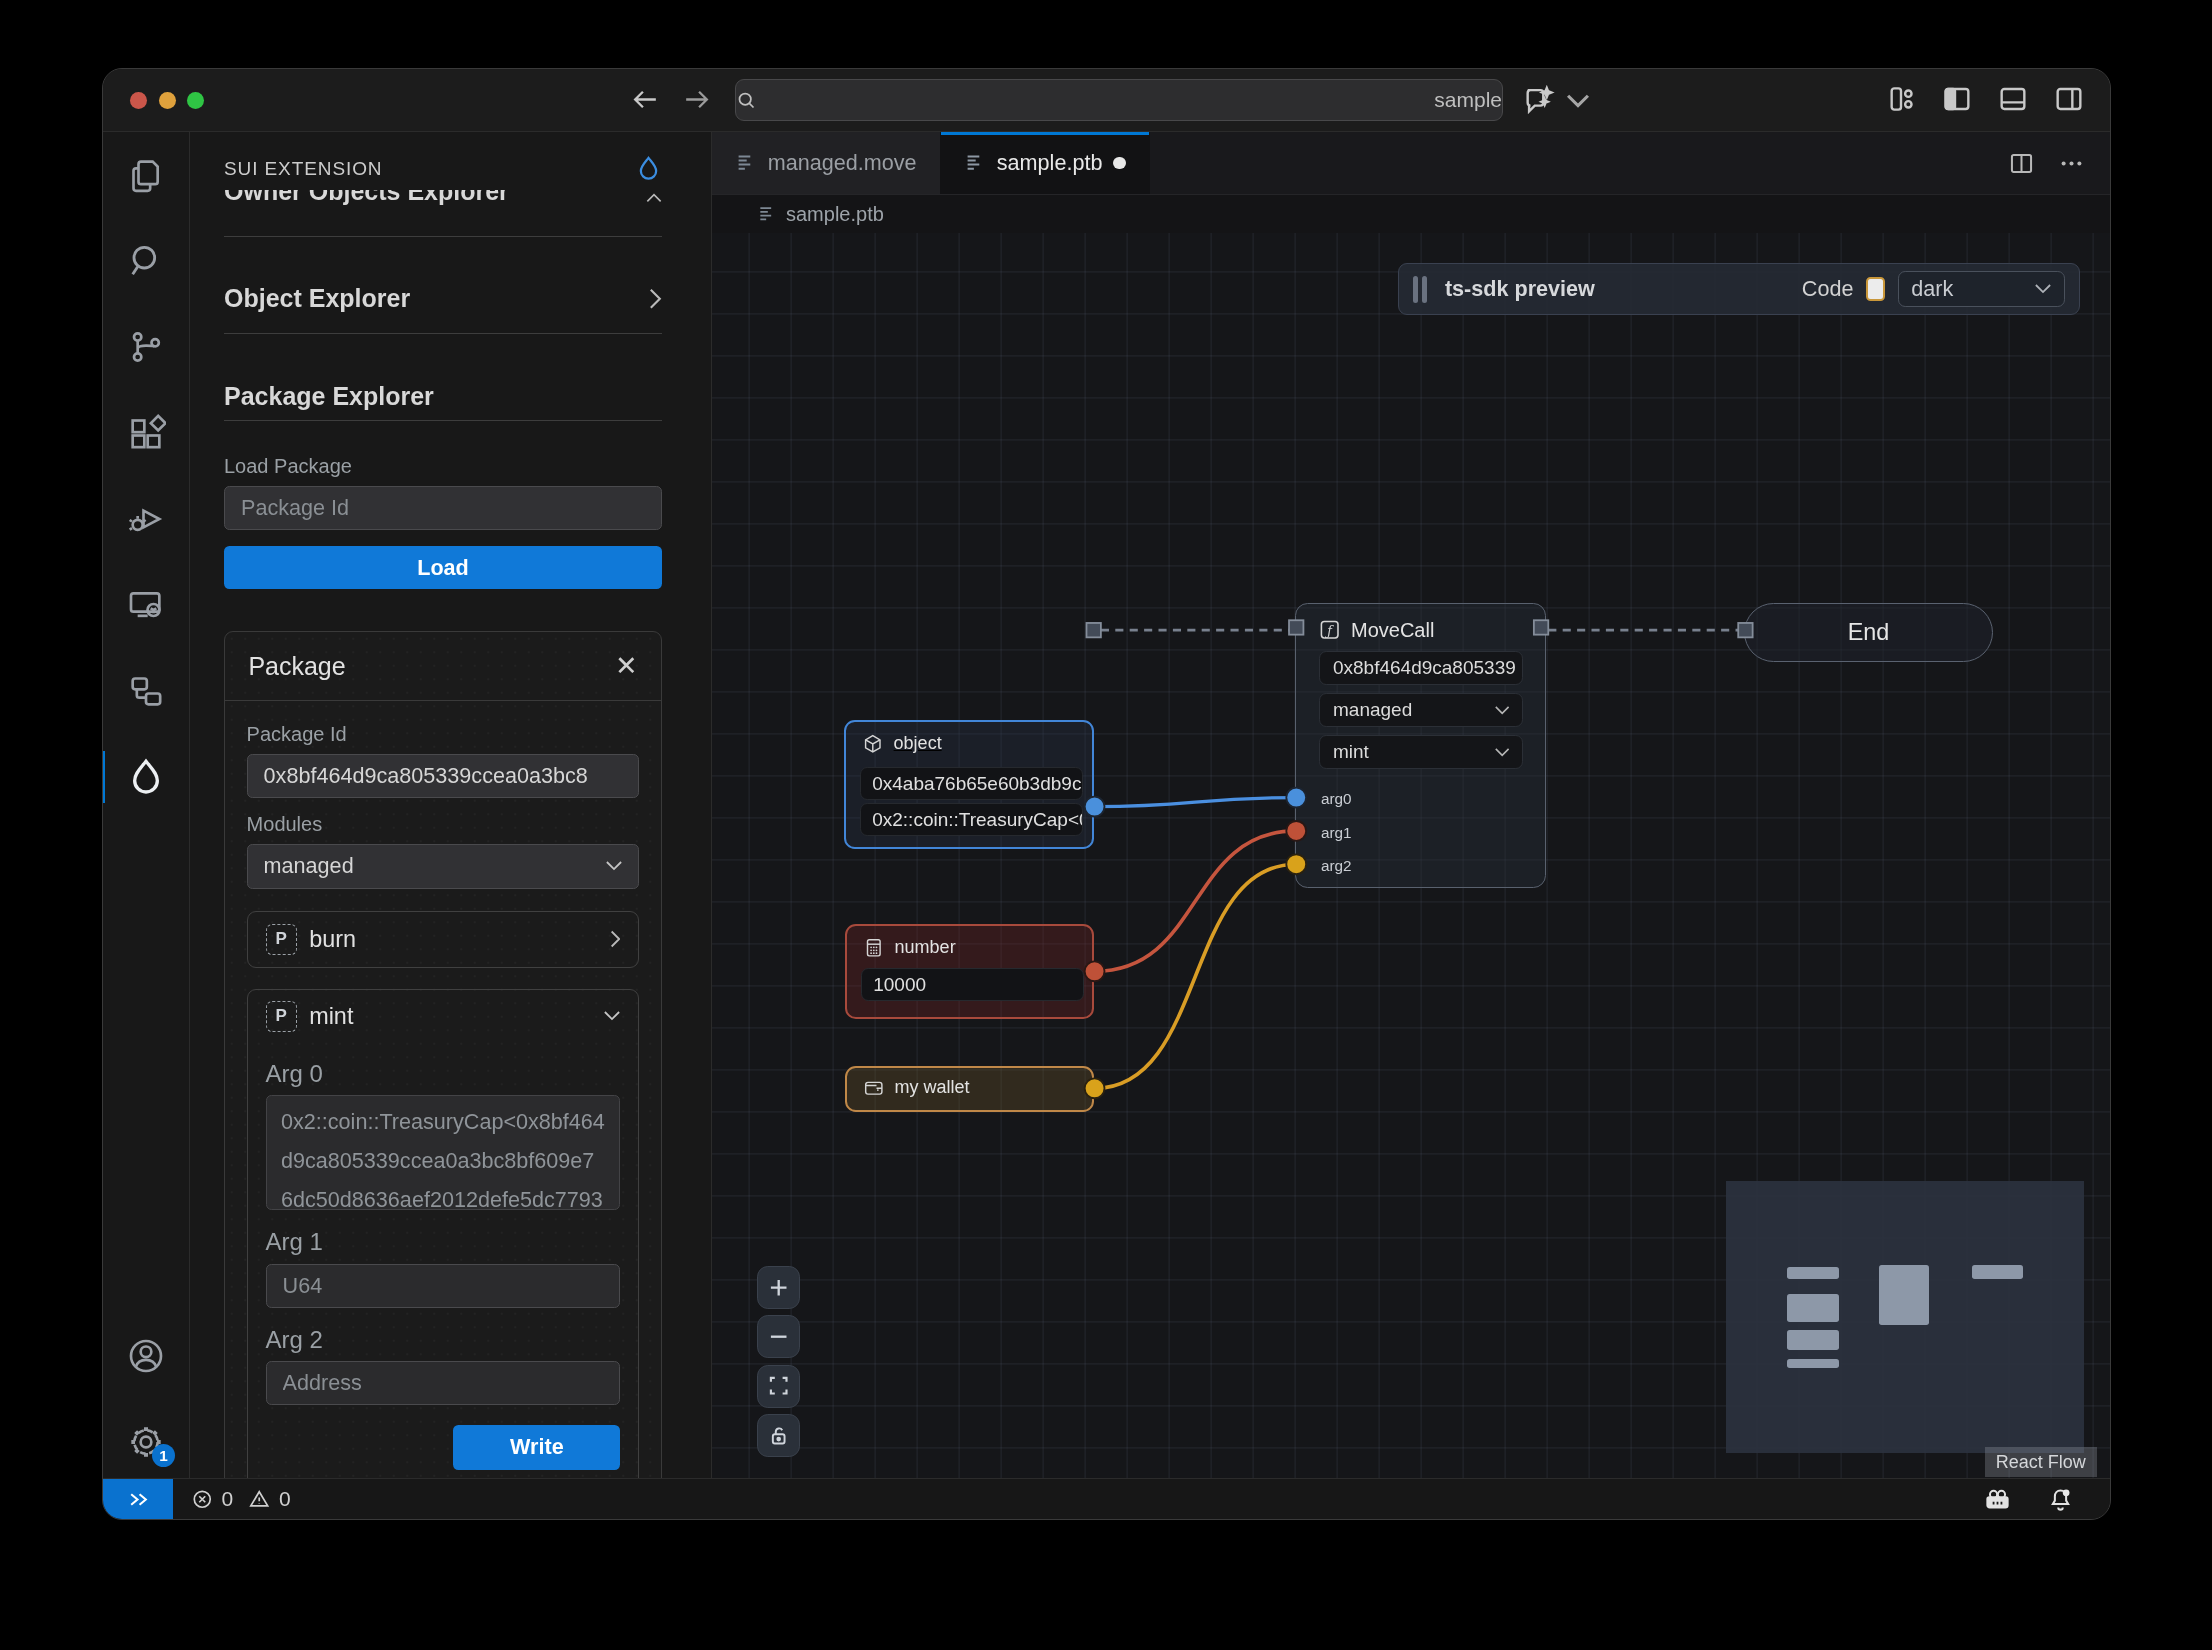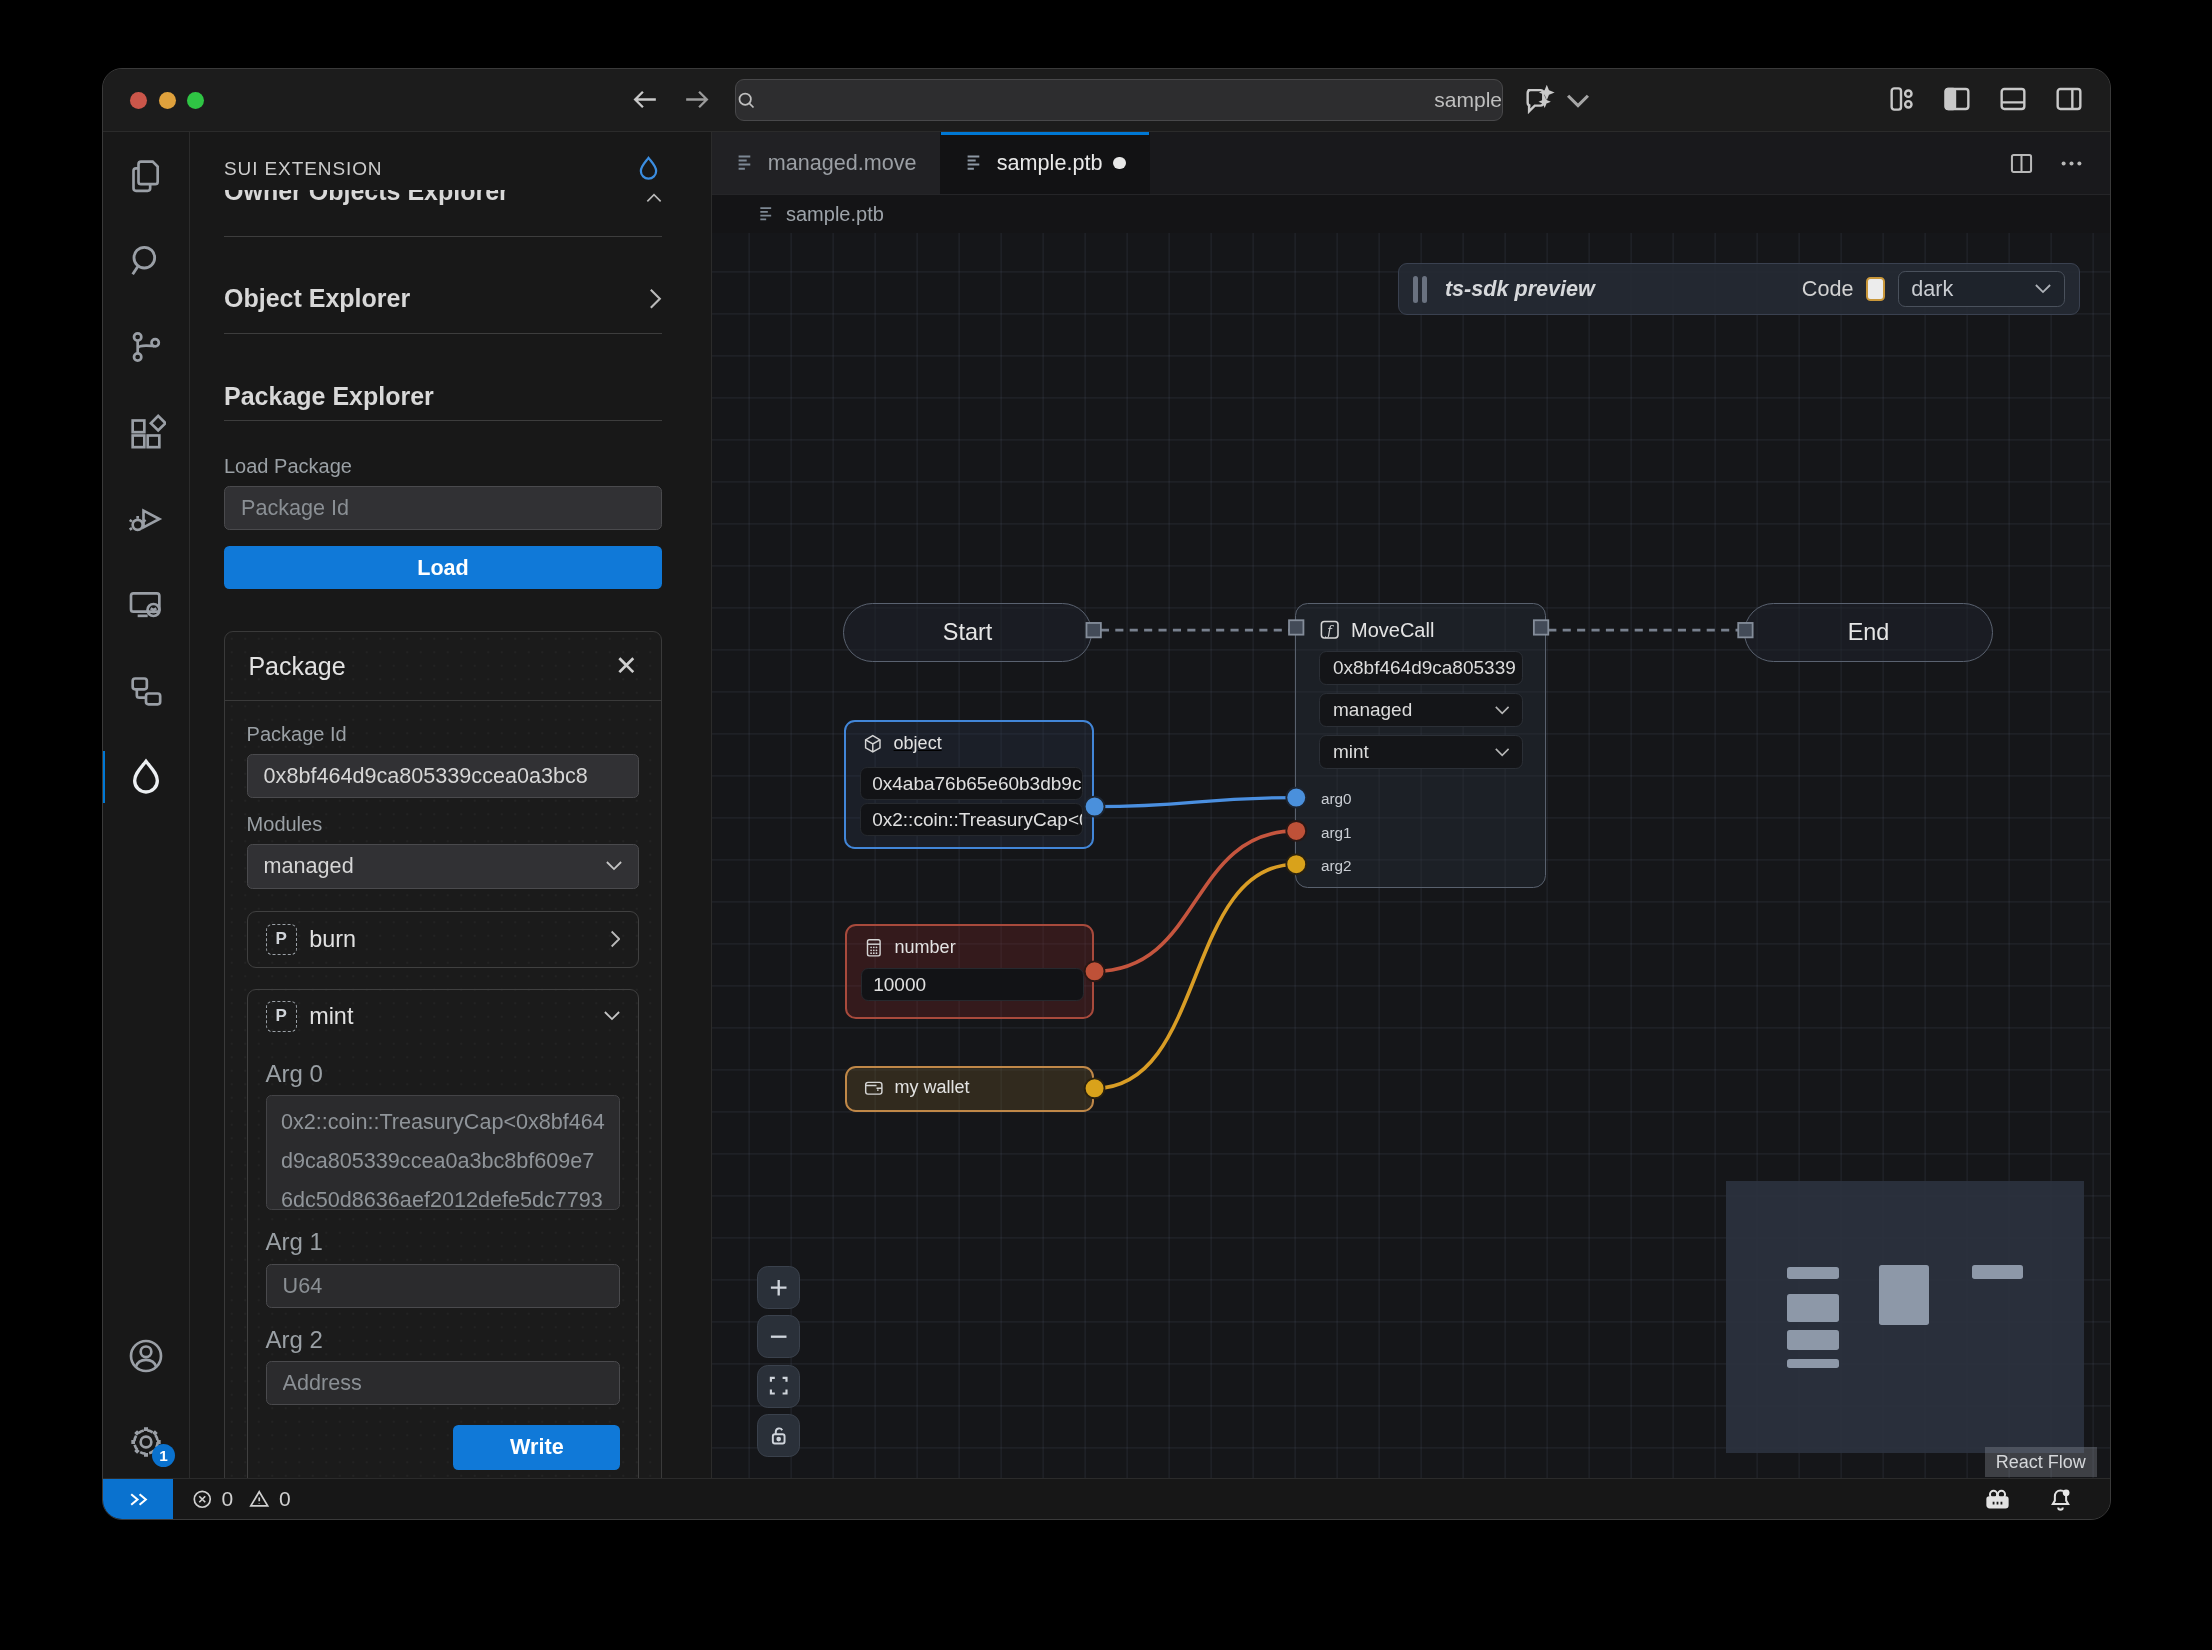--- a/index.html
+++ b/index.html
@@ -108,21 +108,21 @@
   .obj-node { top:487px; height:129px; border:2.7px solid #4286d8; background:rgba(40,52,74,0.32);text-decoration:underline; }
   .num-node { top:691px; height:95px; border:2.7px solid #a84a3c; background:rgba(118,38,36,0.32); left:133px; width:249px; }
   .wal-node { top:833px; height:46px; border:2.7px solid #c08848; background:rgba(122,96,42,0.28); left:133px; width:249px; }
   .wal-node .dn-head { padding-top:9px; }
   
   .preview { position:absolute; left:686px; top:30px; width:682px; height:52px;
     background:rgba(37,42,52,0.93); border:0.9px solid #3a4150; border-radius:9px;
     display:flex; align-items:center; padding:0 14.4px; gap:12.6px; }
   .drag-bars { display:flex; gap:4.5px; }
   .drag-bars i { width:4.5px; height:27px; background:#6a7280; border-radius:2.7px; display:block; }
-  .pv-title { font-size:21.6px; font-weight:bold; color:#d6d8db; margin-left:5.4px;font-style:italic; }
+  .pv-title { font-size:21.6px; font-weight:bold; color:#d6d8db; margin-left:5.4px; }
   .pv-code { margin-left:auto; font-size:21.6px; color:#d2d2d2; }
   .pv-check { width:19px; height:24px; background:#ececec; border:2.7px solid #c9973a; border-radius:4.5px; }
   .pv-select { width:167px; height:36px; border:1.8px solid #4a515c; border-radius:7.2px; background:#1e232b;
     display:flex; align-items:center; justify-content:space-between; padding:0 12.6px;
     color:#c9ccd1; font-size:21.6px; }
   
   .controls { position:absolute; left:45px; top:1033px; display:flex; flex-direction:column; gap:6.3px; }
   .ctl-btn { width:43px; height:43px; background:#2a3039; border:0.9px solid #3a414c; border-radius:10.8px;
     display:flex; align-items:center; justify-content:center; }
   .ctl-btn svg { width:23.4px; height:23.4px; }
@@ -406,23 +406,20 @@
           <span class="pv-code">Code</span>
           <span class="pv-check"></span>
           <div class="pv-select">
             <span>dark</span>
             <svg class="chev-down" viewBox="0 0 18 11" fill="none" stroke="#aeb2b8" stroke-width="2">
                 <path d="M1 1l8 8 8-8"></path>
               </svg>
           </div>
         </div>
 
-        <div class="node pill" style="left:131px; top:370px;">
-          <span>Start</span>
-        </div>
         <div class="node pill" style="left:1032px; top:370px;">
           <span>End</span>
         </div>
 
         <div class="node mc-node">
           <div class="mc-head">
             <svg width="23.4" height="23.4" viewBox="0 0 24 24" fill="none" stroke="#d5d5d5" stroke-width="1.6" style="font-size:22px">
                 <rect x="3.5" y="3.5" width="17" height="17" rx="3"></rect>
                 <text x="12" y="17" font-size="13" font-style="italic" fill="#d5d5d5" stroke="none" text-anchor="middle" font-family="DejaVu Serif, serif">ƒ</text>
               </svg>

